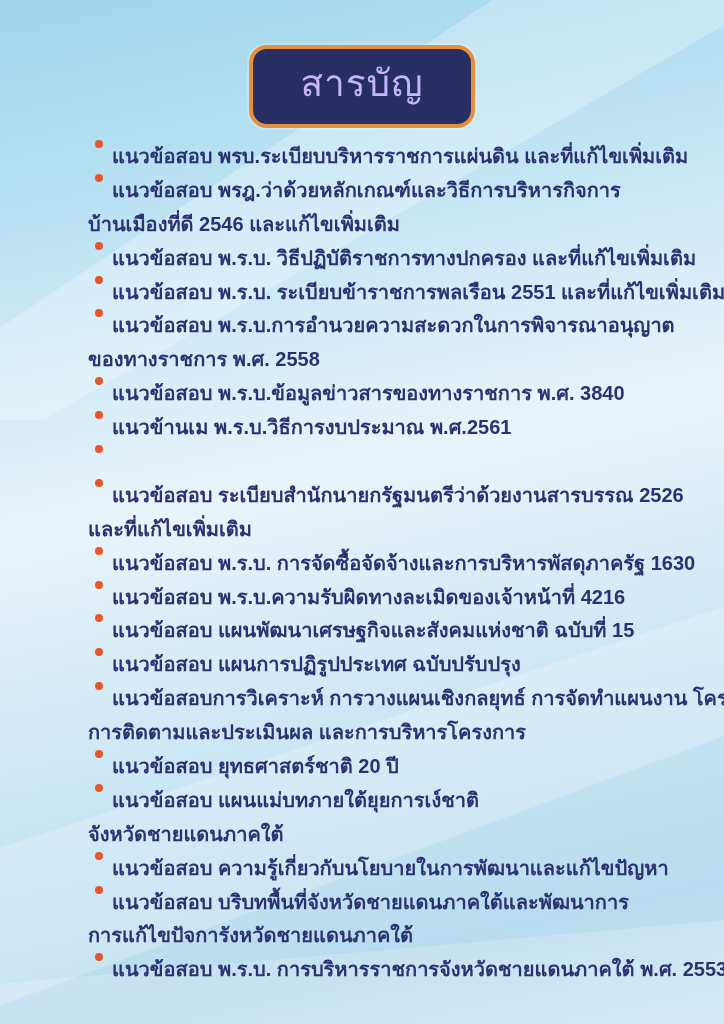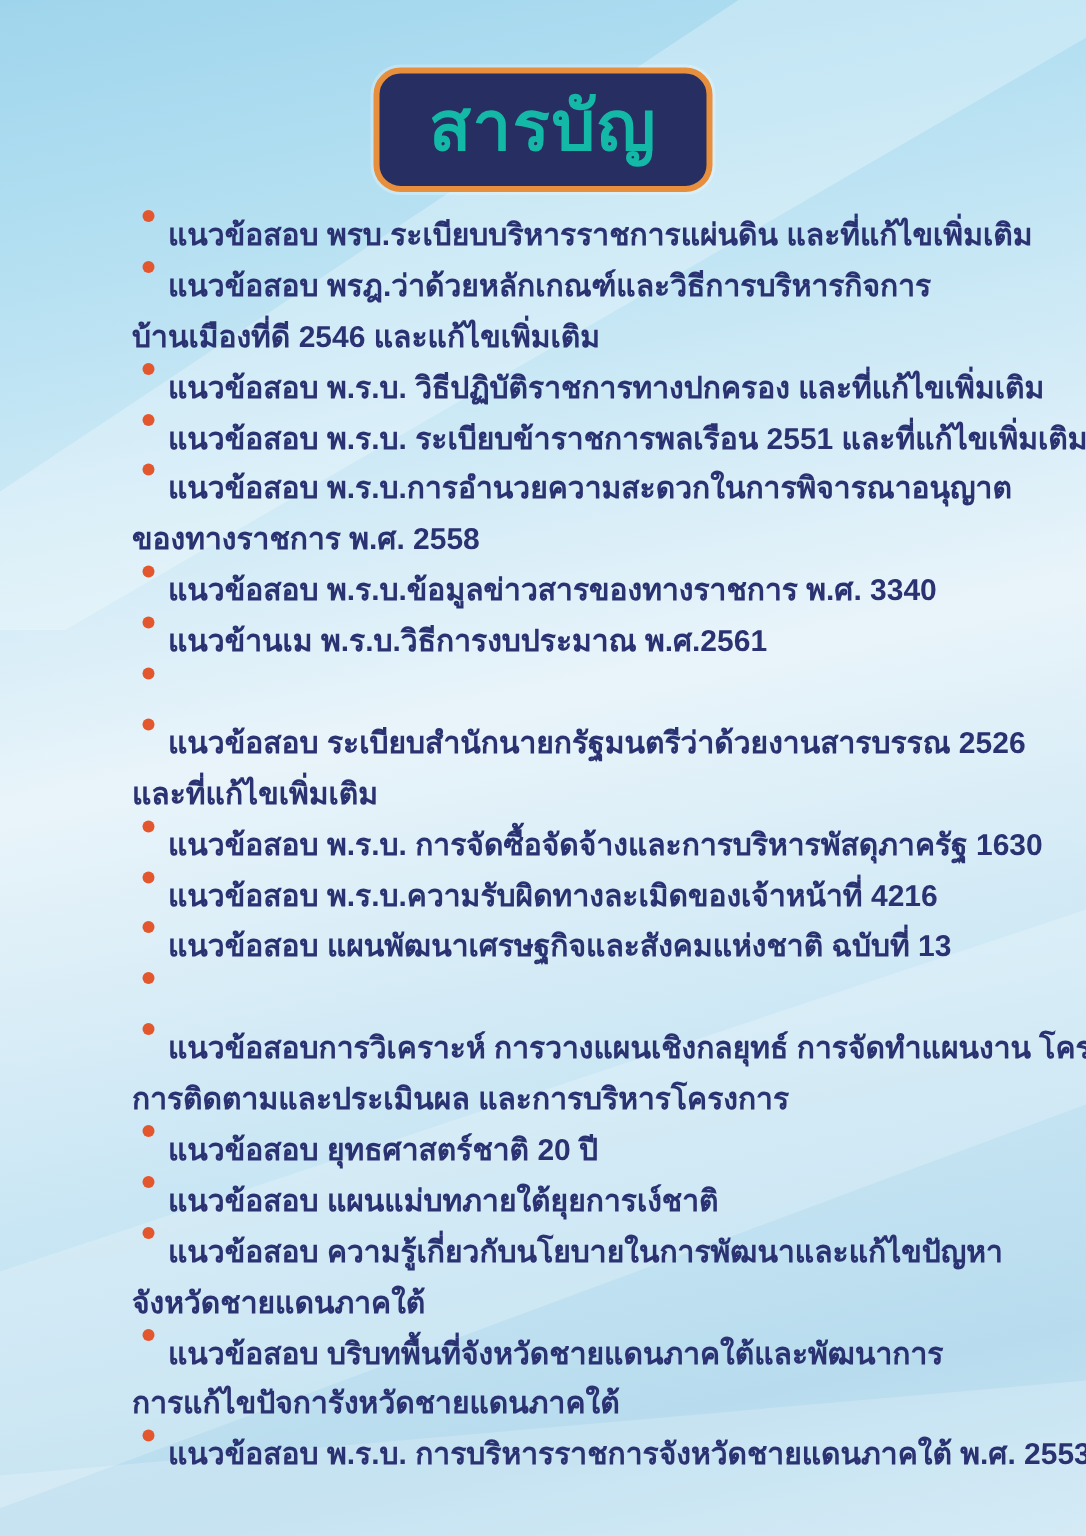--- a/index.html
+++ b/index.html
@@ -46,23 +46,23 @@
     box-sizing: border-box;
     background: var(--title_bg);
     border: 4px solid var(--title_border);
     border-radius: 18px;
     display: flex;
     align-items: center;
     justify-content: center;
     box-shadow: 0 0 0 2px rgba(255,255,255,0.25);
   }
   .title-text {
-    color: #14b8a6;
-    font-size: 46px;
-    font-weight: 700;
+    color: #c4b5fd;
+    font-size: 37px;
+    font-weight: 400;
     line-height: 1;
     padding-bottom: 6px;
     letter-spacing: 1px;
   }
 
   .toc {
     position: absolute;
     left: 88px;
     right: 22px;
     top: 140px;
@@ -121,21 +121,21 @@
     </div>
     <div class="toc-line">
       <span class="bullet"></span>
       <span class="toc-text">แนวข้อสอบ พ.ร.บ.การอำนวยความสะดวกในการพิจารณาอนุญาต</span>
     </div>
     <div class="toc-line">
       <span class="toc-text">ของทางราชการ พ.ศ. 2558</span>
     </div>
     <div class="toc-line">
       <span class="bullet"></span>
-      <span class="toc-text">แนวข้อสอบ พ.ร.บ.ข้อมูลข่าวสารของทางราชการ พ.ศ. 3340</span>
+      <span class="toc-text">แนวข้อสอบ พ.ร.บ.ข้อมูลข่าวสารของทางราชการ พ.ศ. 3840</span>
     </div>
     <div class="toc-line">
       <span class="bullet"></span>
       <span class="toc-text">แนวข้านเม พ.ร.บ.วิธีการงบประมาณ พ.ศ.2561</span>
     </div>
     <div class="toc-line">
       <span class="bullet"></span>
     </div>
     <div class="toc-line">
       <span class="bullet"></span>
@@ -147,46 +147,47 @@
     <div class="toc-line">
       <span class="bullet"></span>
       <span class="toc-text">แนวข้อสอบ พ.ร.บ. การจัดซื้อจัดจ้างและการบริหารพัสดุภาครัฐ 1630</span>
     </div>
     <div class="toc-line">
       <span class="bullet"></span>
       <span class="toc-text">แนวข้อสอบ พ.ร.บ.ความรับผิดทางละเมิดของเจ้าหน้าที่ 4216</span>
     </div>
     <div class="toc-line">
       <span class="bullet"></span>
-      <span class="toc-text">แนวข้อสอบ แผนพัฒนาเศรษฐกิจและสังคมแห่งชาติ ฉบับที่ 13</span>
+      <span class="toc-text">แนวข้อสอบ แผนพัฒนาเศรษฐกิจและสังคมแห่งชาติ ฉบับที่ 15</span>
     </div>
     <div class="toc-line">
       <span class="bullet"></span>
+      <span class="toc-text">แนวข้อสอบ แผนการปฏิรูปประเทศ ฉบับปรับปรุง</span>
     </div>
     <div class="toc-line">
       <span class="bullet"></span>
       <span class="toc-text">แนวข้อสอบการวิเคราะห์ การวางแผนเชิงกลยุทธ์ การจัดทำแผนงาน โครงการ</span>
     </div>
     <div class="toc-line">
       <span class="toc-text">การติดตามและประเมินผล และการบริหารโครงการ</span>
     </div>
     <div class="toc-line">
       <span class="bullet"></span>
       <span class="toc-text">แนวข้อสอบ ยุทธศาสตร์ชาติ 20 ปี</span>
     </div>
     <div class="toc-line">
       <span class="bullet"></span>
       <span class="toc-text">แนวข้อสอบ แผนแม่บทภายใต้ยุยการเง์ชาติ</span>
     </div>
     <div class="toc-line">
+      <span class="toc-text">จังหวัดชายแดนภาคใต้</span>
+    </div>
+    <div class="toc-line">
       <span class="bullet"></span>
       <span class="toc-text">แนวข้อสอบ ความรู้เกี่ยวกับนโยบายในการพัฒนาและแก้ไขปัญหา</span>
-    </div>
-    <div class="toc-line">
-      <span class="toc-text">จังหวัดชายแดนภาคใต้</span>
     </div>
     <div class="toc-line">
       <span class="bullet"></span>
       <span class="toc-text">แนวข้อสอบ บริบทพื้นที่จังหวัดชายแดนภาคใต้และพัฒนาการ</span>
     </div>
     <div class="toc-line">
       <span class="toc-text">การแก้ไขปัจการังหวัดชายแดนภาคใต้</span>
     </div>
     <div class="toc-line">
       <span class="bullet"></span>

